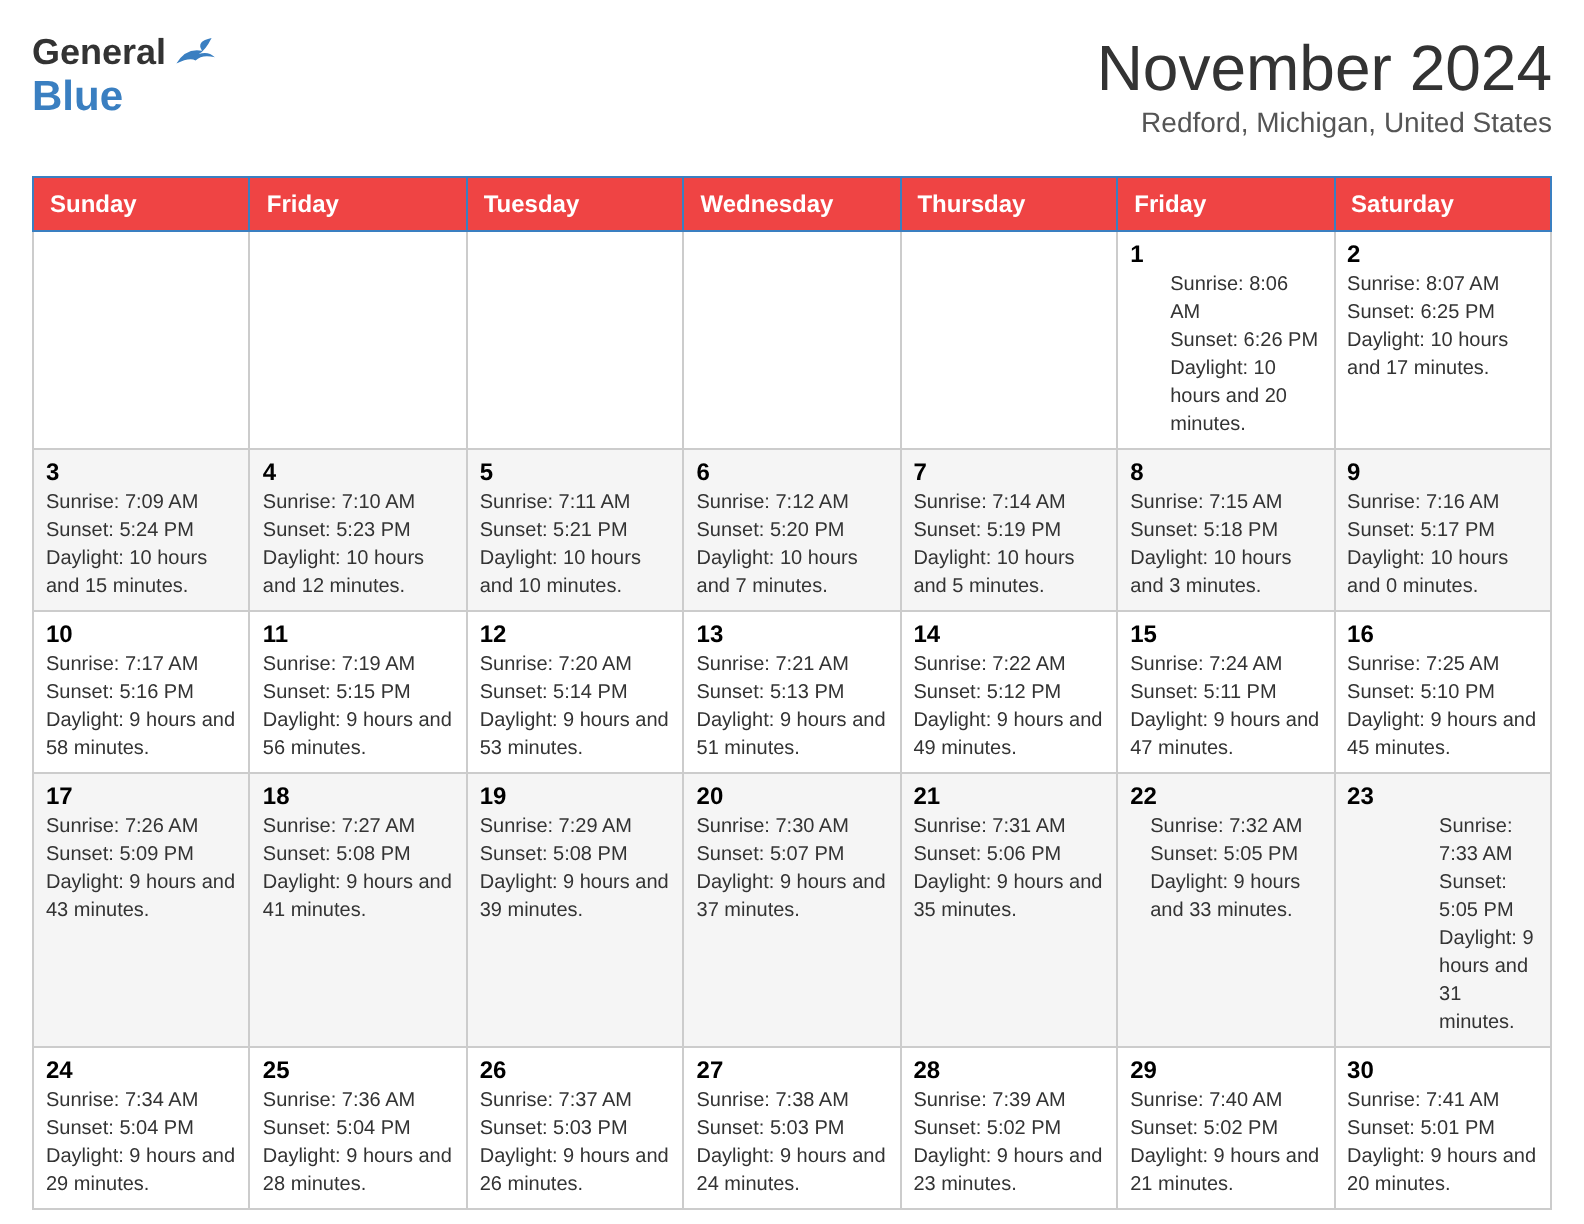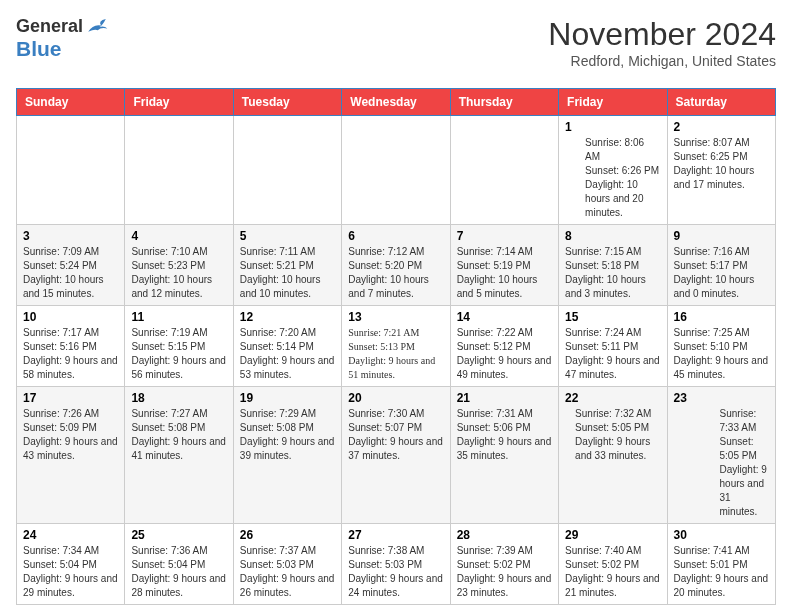--- a/index.html
+++ b/index.html
@@ -198,21 +198,21 @@
 Daylight: 9 hours and 56 minutes.</div>
         </td>
         <td>
           <div class="day-num">12</div>
           <div class="day-info" style="white-space: pre-line;">Sunrise: 7:20 AM
 Sunset: 5:14 PM
 Daylight: 9 hours and 53 minutes.</div>
         </td>
         <td>
           <div class="day-num">13</div>
-          <div class="day-info" style="white-space: pre-line; font-family: Liberation Serif, serif;">Sunrise: 7:21 AM
+          <div class="day-info" style="white-space: pre-line;">Sunrise: 7:21 AM
 Sunset: 5:13 PM
 Daylight: 9 hours and 51 minutes.</div>
         </td>
         <td>
           <div class="day-num">14</div>
           <div class="day-info" style="white-space: pre-line;">Sunrise: 7:22 AM
 Sunset: 5:12 PM
 Daylight: 9 hours and 49 minutes.</div>
         </td>
         <td>

